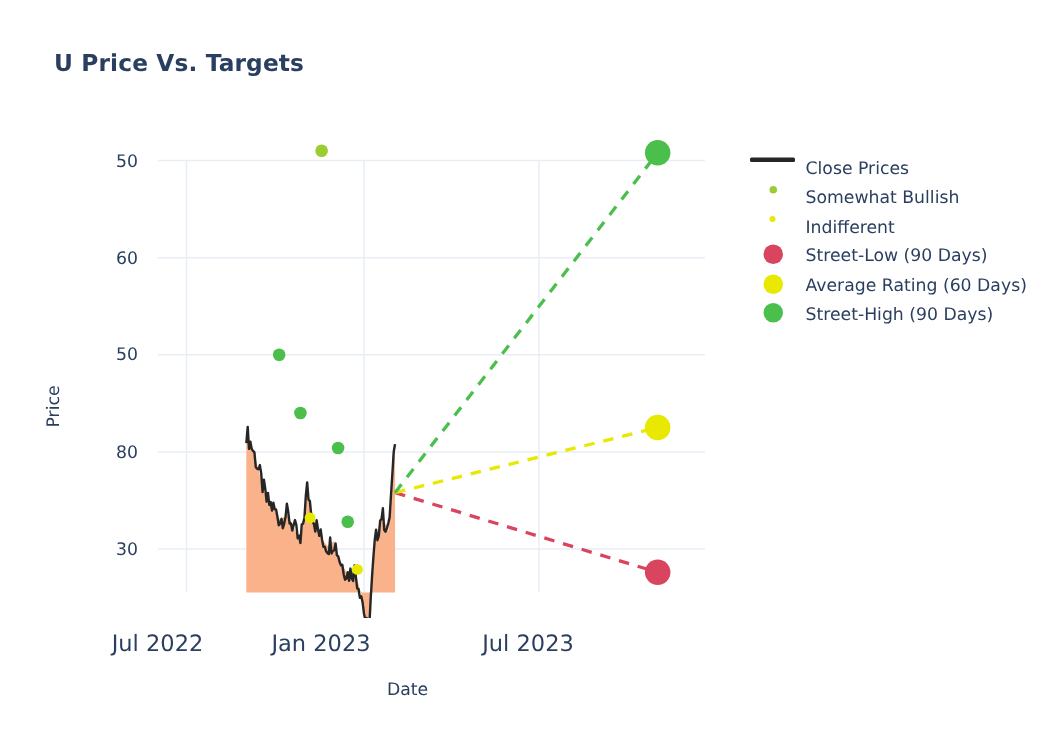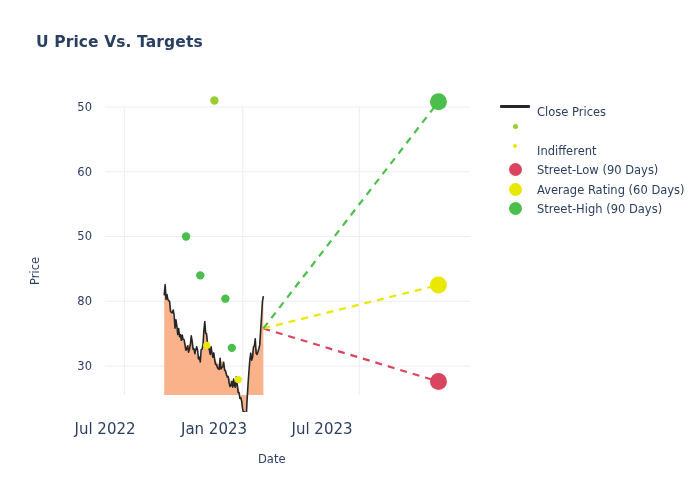--- a/index.html
+++ b/index.html
@@ -71,21 +71,21 @@
   <div class="axis-label-y">Price</div>
 
   <div class="ytick" style="left:52px;top:100px;">50</div>
   <div class="ytick" style="left:52px;top:165px;">60</div>
   <div class="ytick" style="left:52px;top:229px;">50</div>
   <div class="ytick" style="left:52px;top:294px;">80</div>
   <div class="ytick" style="left:52px;top:359px;">30</div>
 
   <div class="xtick" style="left:63px;top:420px;width:84px;">Jul 2022</div>
   <div class="xtick" style="left:172px;top:420px;width:84px;">Jan 2023</div>
-  <div class="xtick" style="left:280px;top:420px;width:84px;">Jul 2023</div>
+  <div class="xtick" style="left:310px;top:420px;width:84px;">Jul 2023</div>
 
   <div class="axis-label-x" style="left:258px;top:452px;">Date</div>
 
   <div class="plot">
     <svg id="plot-svg" width="365" height="352" viewBox="0 0 365 352">
         <line x1="0" x2="365" y1="306" y2="306" stroke="#e9eef6" stroke-width="1"></line>
         <line x1="0" x2="365" y1="241.25" y2="241.25" stroke="#e9eef6" stroke-width="1"></line>
         <line x1="0" x2="365" y1="176.5" y2="176.5" stroke="#e9eef6" stroke-width="1"></line>
         <line x1="0" x2="365" y1="111.75" y2="111.75" stroke="#e9eef6" stroke-width="1"></line>
         <line x1="0" x2="365" y1="47" y2="47" stroke="#e9eef6" stroke-width="1"></line>
@@ -114,20 +114,21 @@
     <div class="legend-row">
       <span class="legend-sym">
           <i class="legend-line" style="background:#262626"></i>
         </span>
       <span class="legend-text">Close Prices</span>
     </div>
     <div class="legend-row">
       <span class="legend-sym">
           <i class="legend-dot" style="width:5px;height:5px;background:#9acd32"></i>
         </span>
+      <span class="legend-text">Somewhat Bullish</span>
     </div>
     <div class="legend-row">
       <span class="legend-sym">
           <i class="legend-dot" style="width:4px;height:4px;background:#e8e800"></i>
         </span>
       <span class="legend-text">Indifferent</span>
     </div>
     <div class="legend-row">
       <span class="legend-sym">
           <i class="legend-dot" style="width:13px;height:13px;background:#d9455f"></i>

